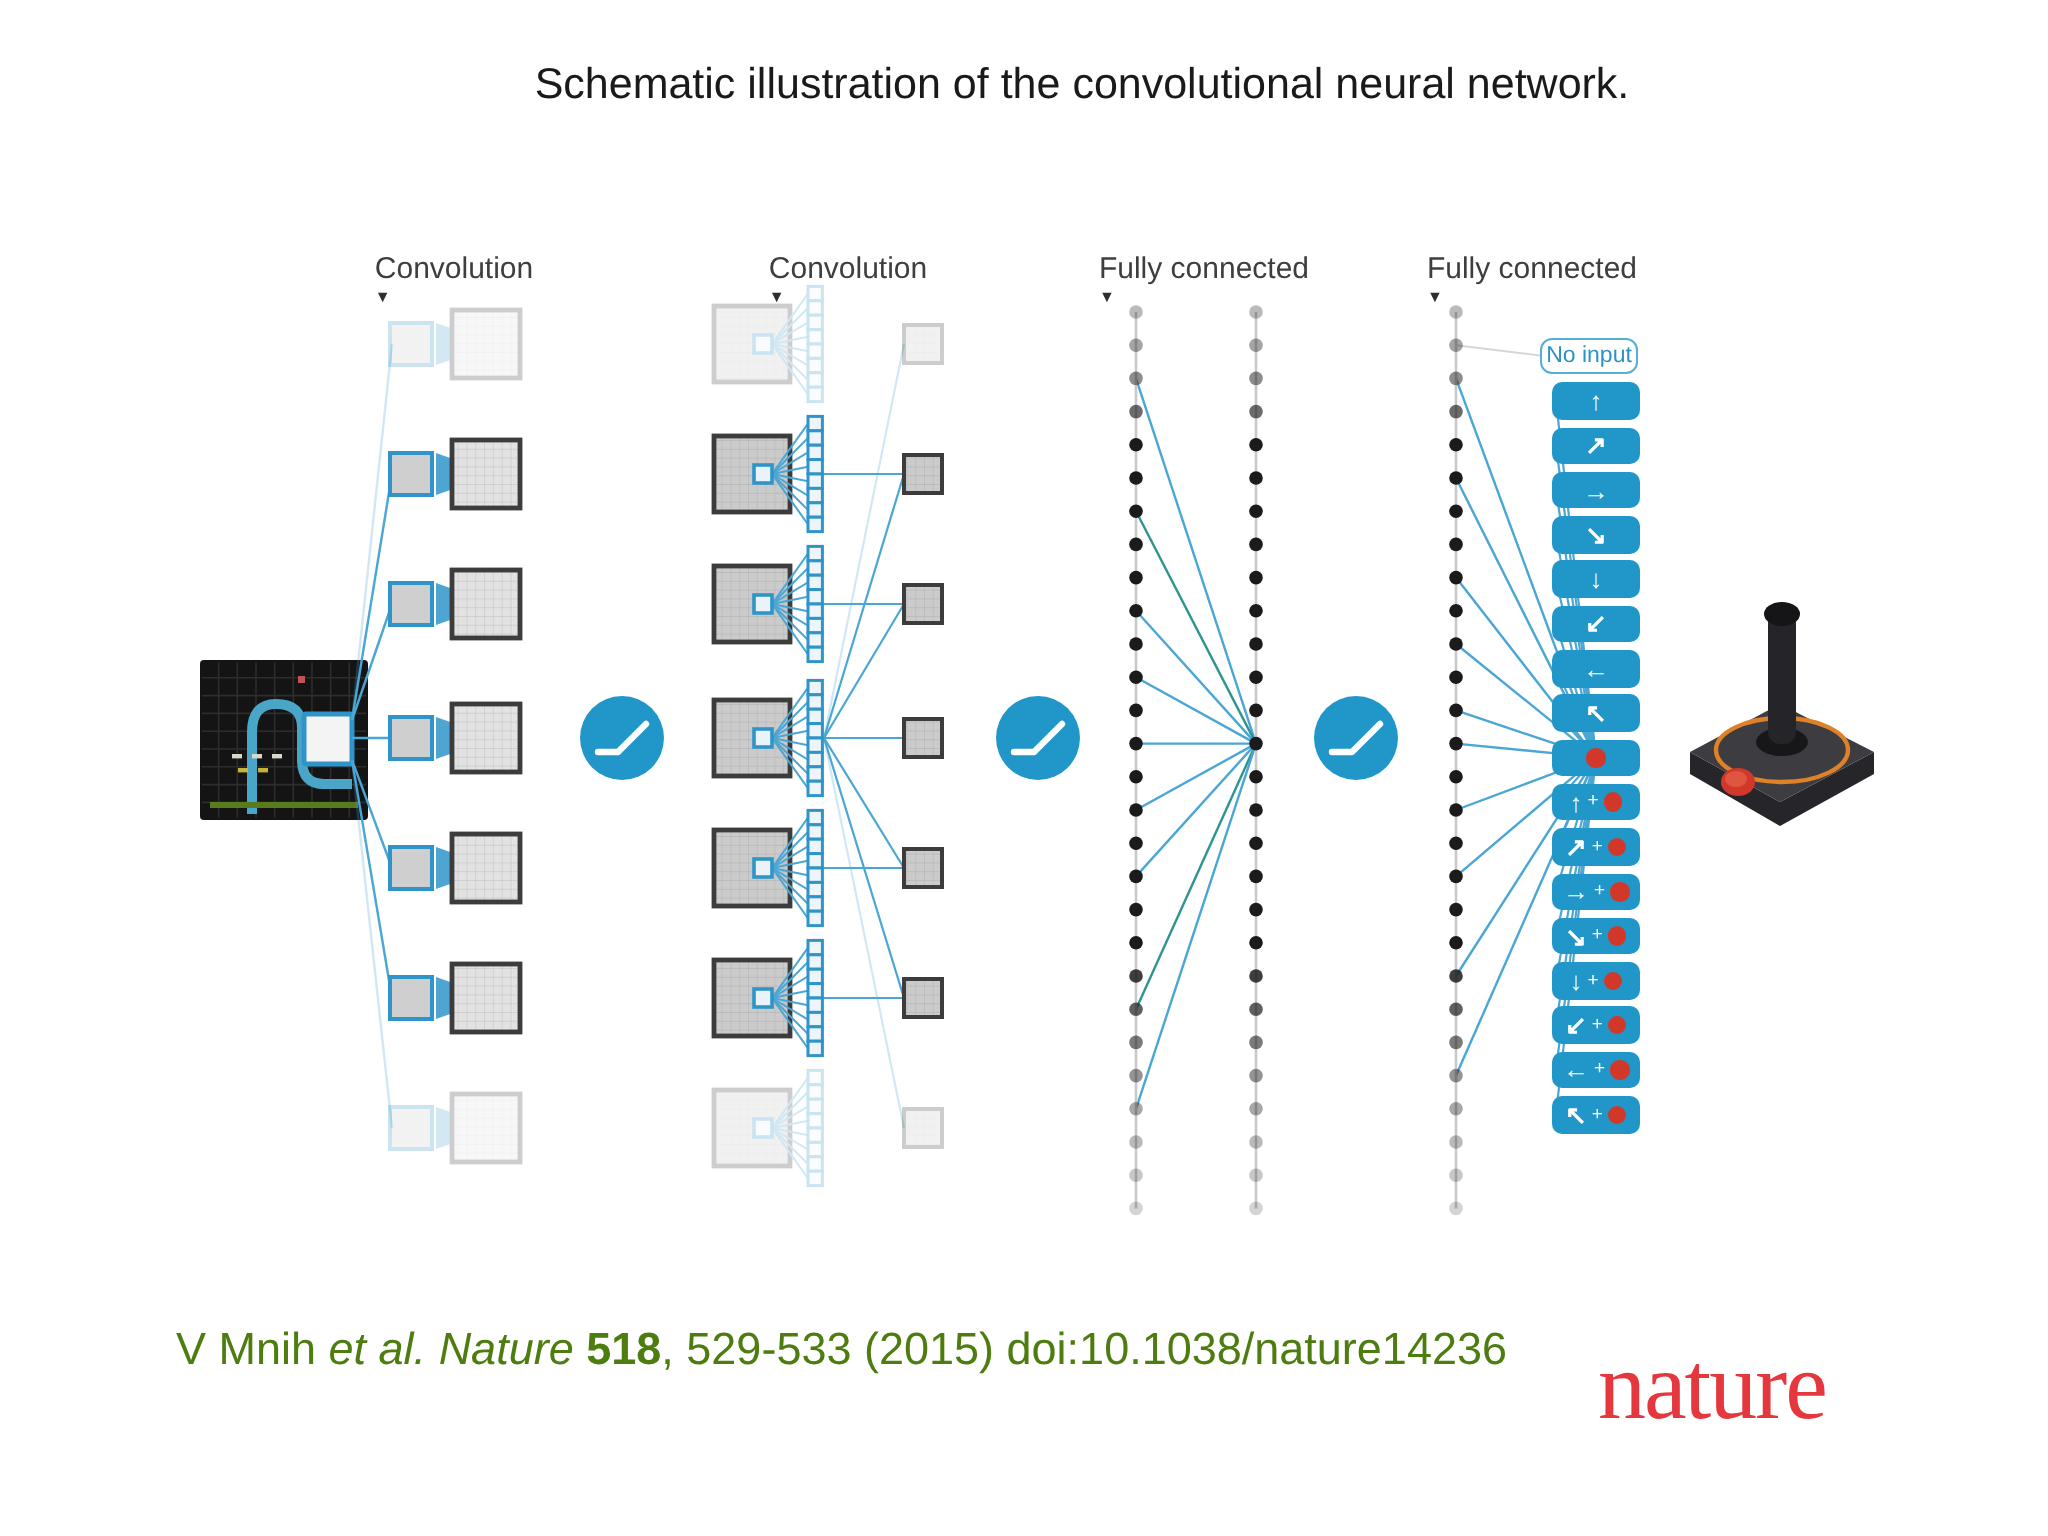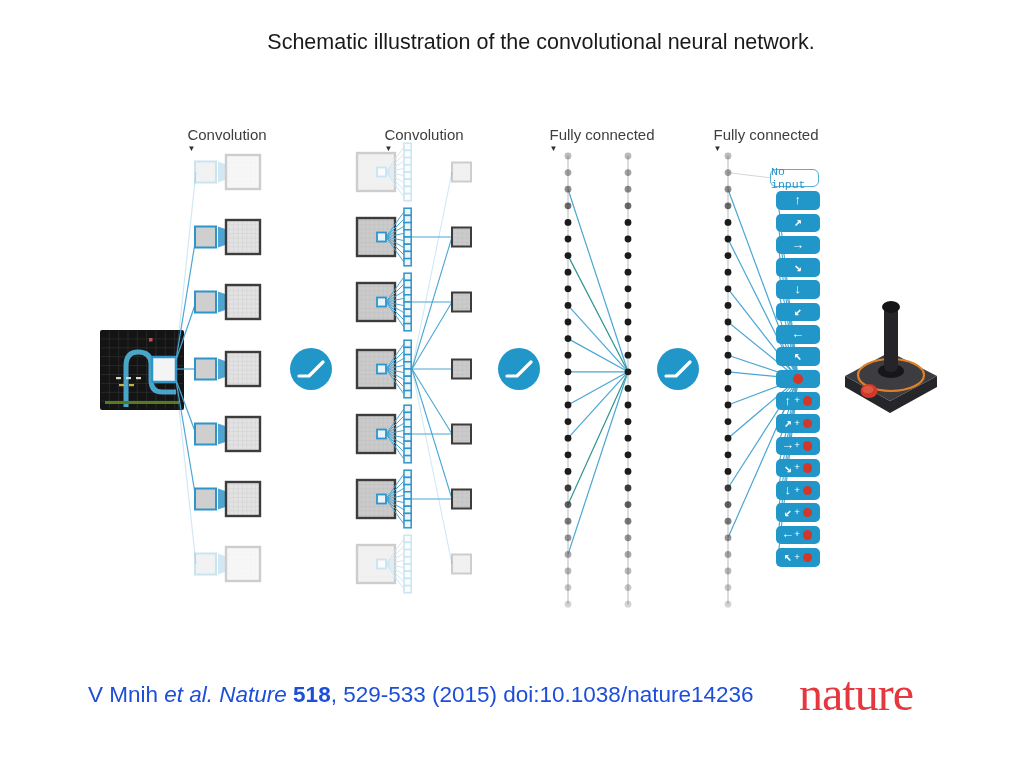--- a/index.html
+++ b/index.html
@@ -14,31 +14,31 @@
   .layer-label{
     position:absolute;top:126px;transform:translateX(-50%);
     font-size:15px;color:#3e3e3e;line-height:1.2;
   }
   .ll-tri{display:block;font-size:8px;color:#2e2e2e;line-height:1;margin-top:1px;}
   #net-svg{position:absolute;left:0;top:0;}
   #action-column{position:absolute;left:0;top:0;width:1024px;height:768px;pointer-events:none;}
   .abtn{
     position:absolute;left:776px;width:44px;height:18.6px;box-sizing:border-box;
     border-radius:5px;background:var(--blue,#2196c9);color:#fff;
-    display:flex;align-items:center;justify-content:center;gap:2.5px;font-family:Liberation Mono, monospace;
+    display:flex;align-items:center;justify-content:center;gap:2.5px;
   }
   .arr{font-size:13px;font-weight:bold;line-height:1;}
   .plus{font-size:9.5px;line-height:1;}
   .rdot{width:9.5px;height:9.5px;border-radius:50%;background:var(--red,#d2382a);display:inline-block;}
   .abtn.no-input{
     left:770px;width:49px;background:#fff;border:1.6px solid #56aed6;
     color:var(--noinputblue,#2b93c5);font-size:11.5px;font-weight:normal;border-radius:6px;
   }
   .citation{
-    position:absolute;left:88px;top:682px;font-size:22.5px;color:#1d4ed8;white-space:pre;text-align:right;
+    position:absolute;left:88px;top:662px;font-size:22.5px;color:#4d7c0f;white-space:pre;text-align:right;
   }
   .brand{
     position:absolute;left:799px;top:666px;
     font-family:"Liberation Serif",serif;font-size:48px;
     color:var(--brand,#e5383e);letter-spacing:-1px;
   }
 </style>
 </head>
 <body>
 

